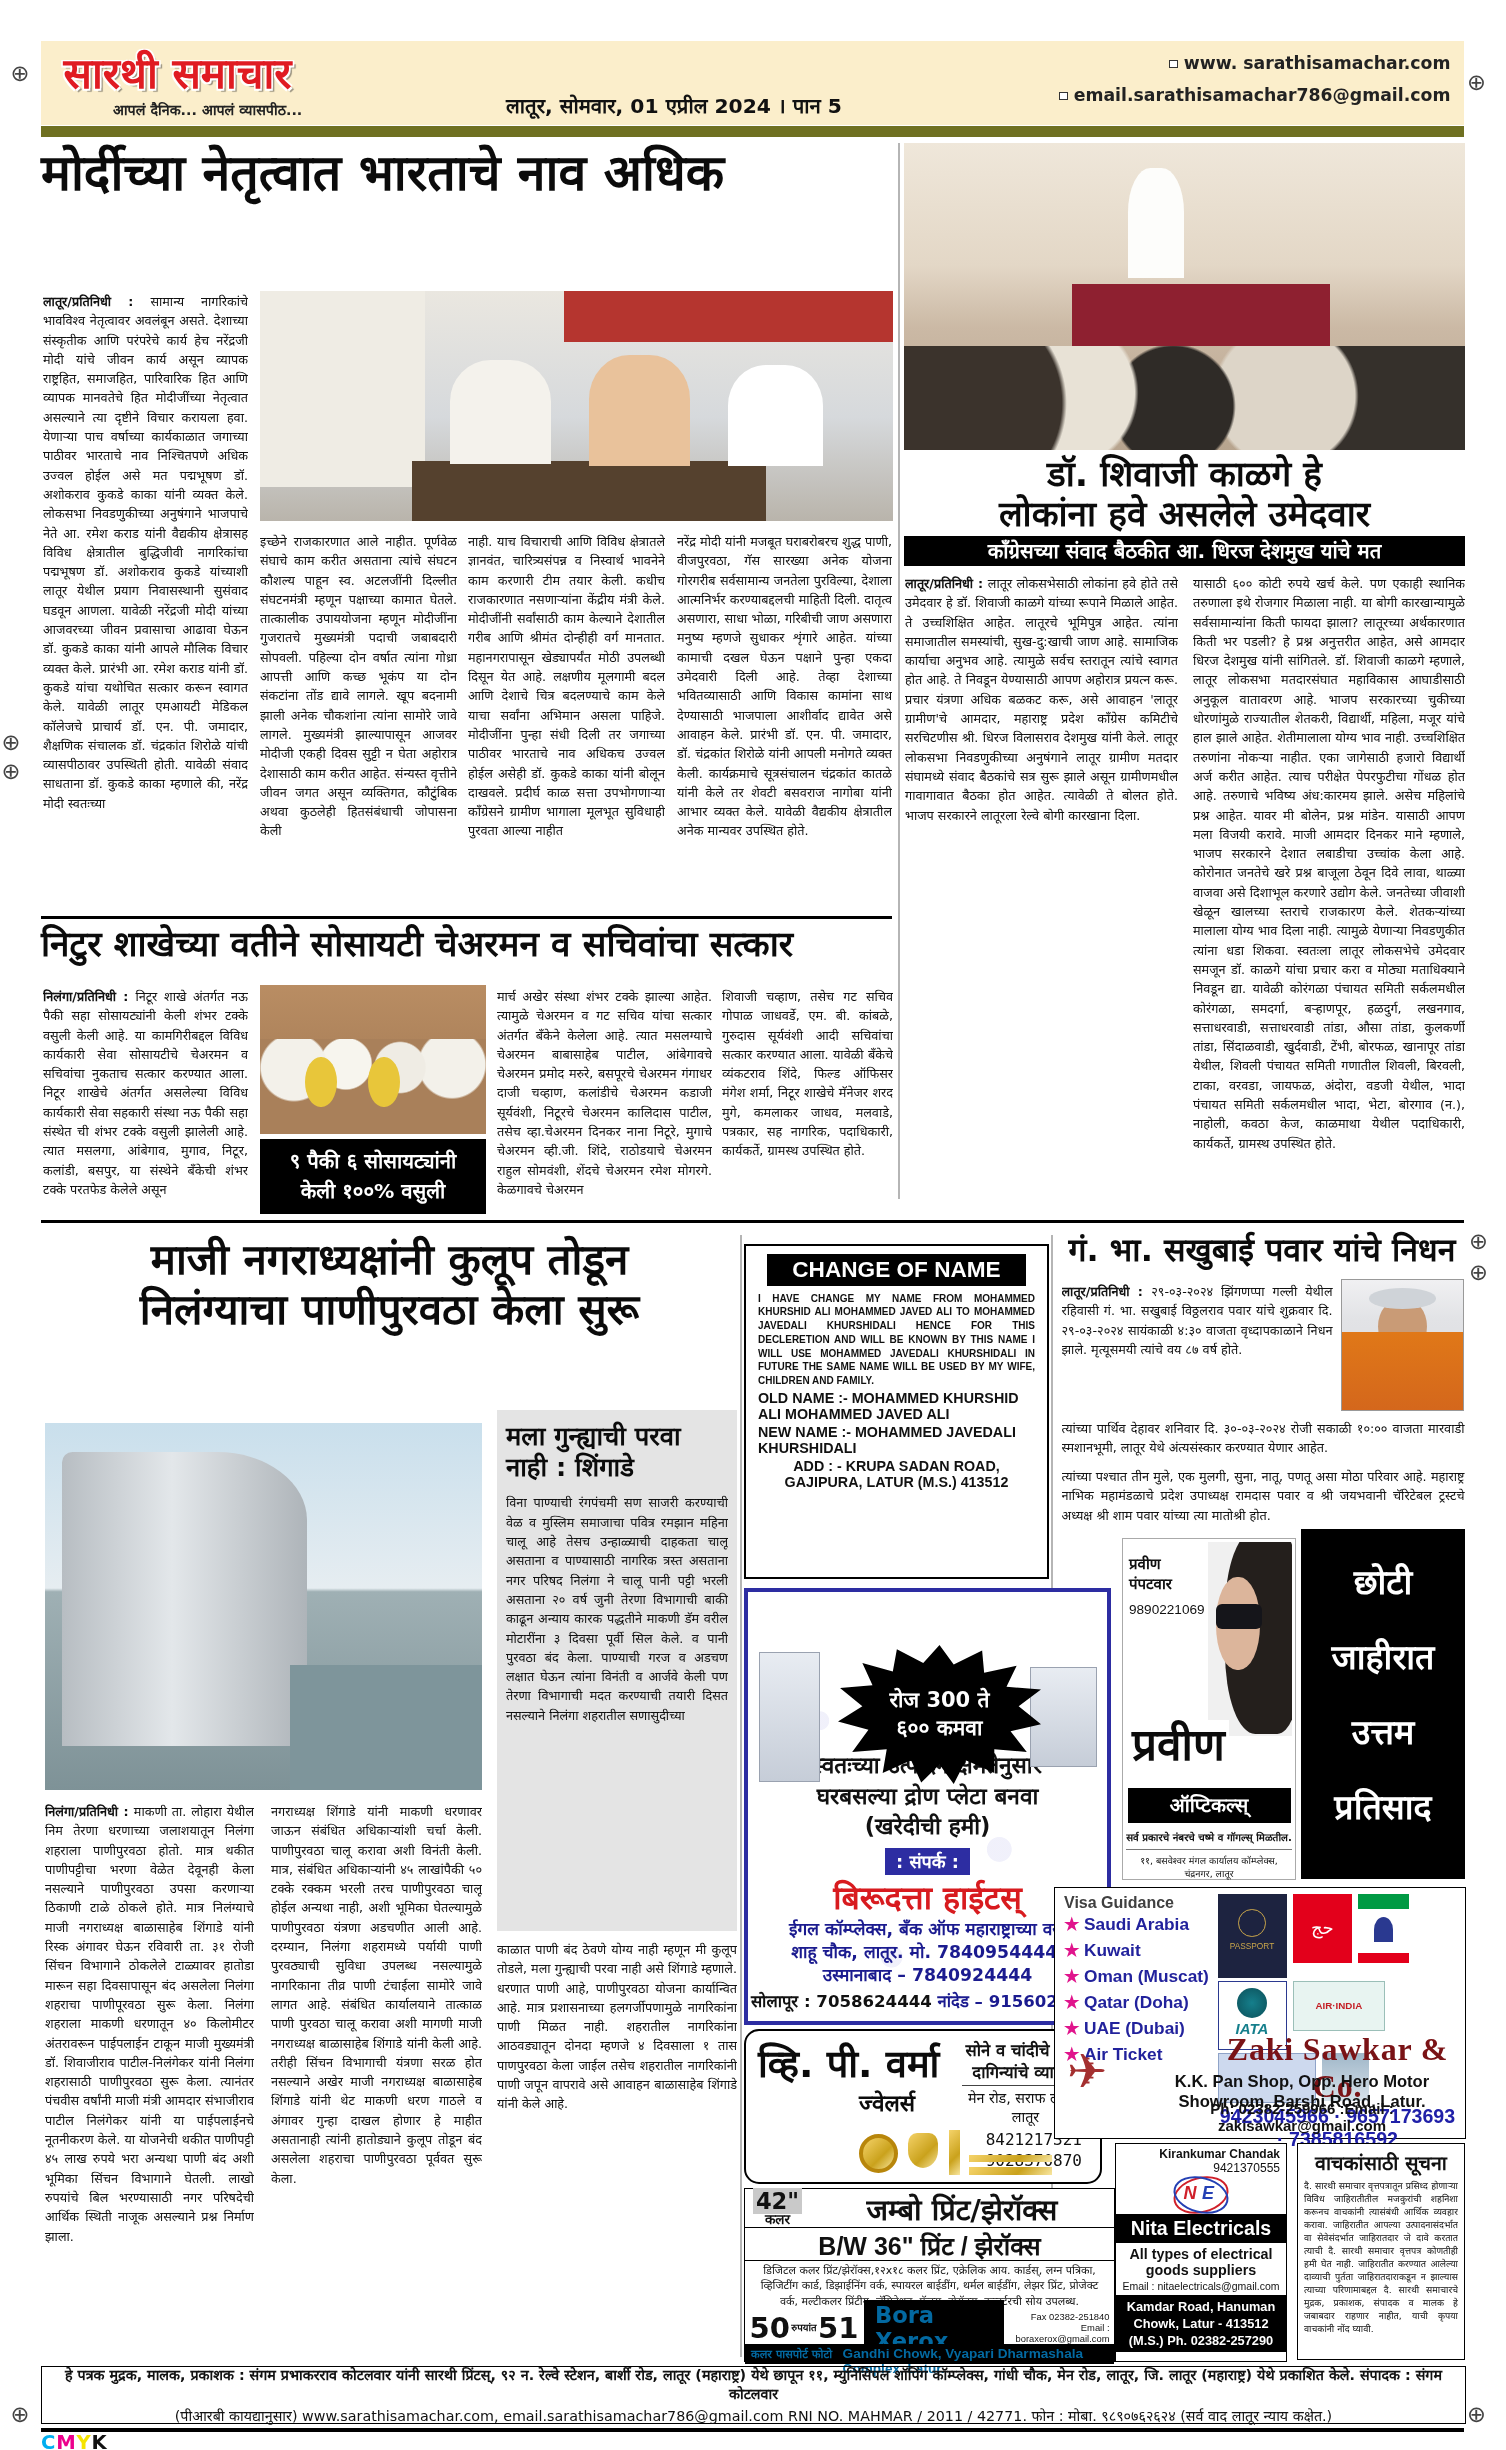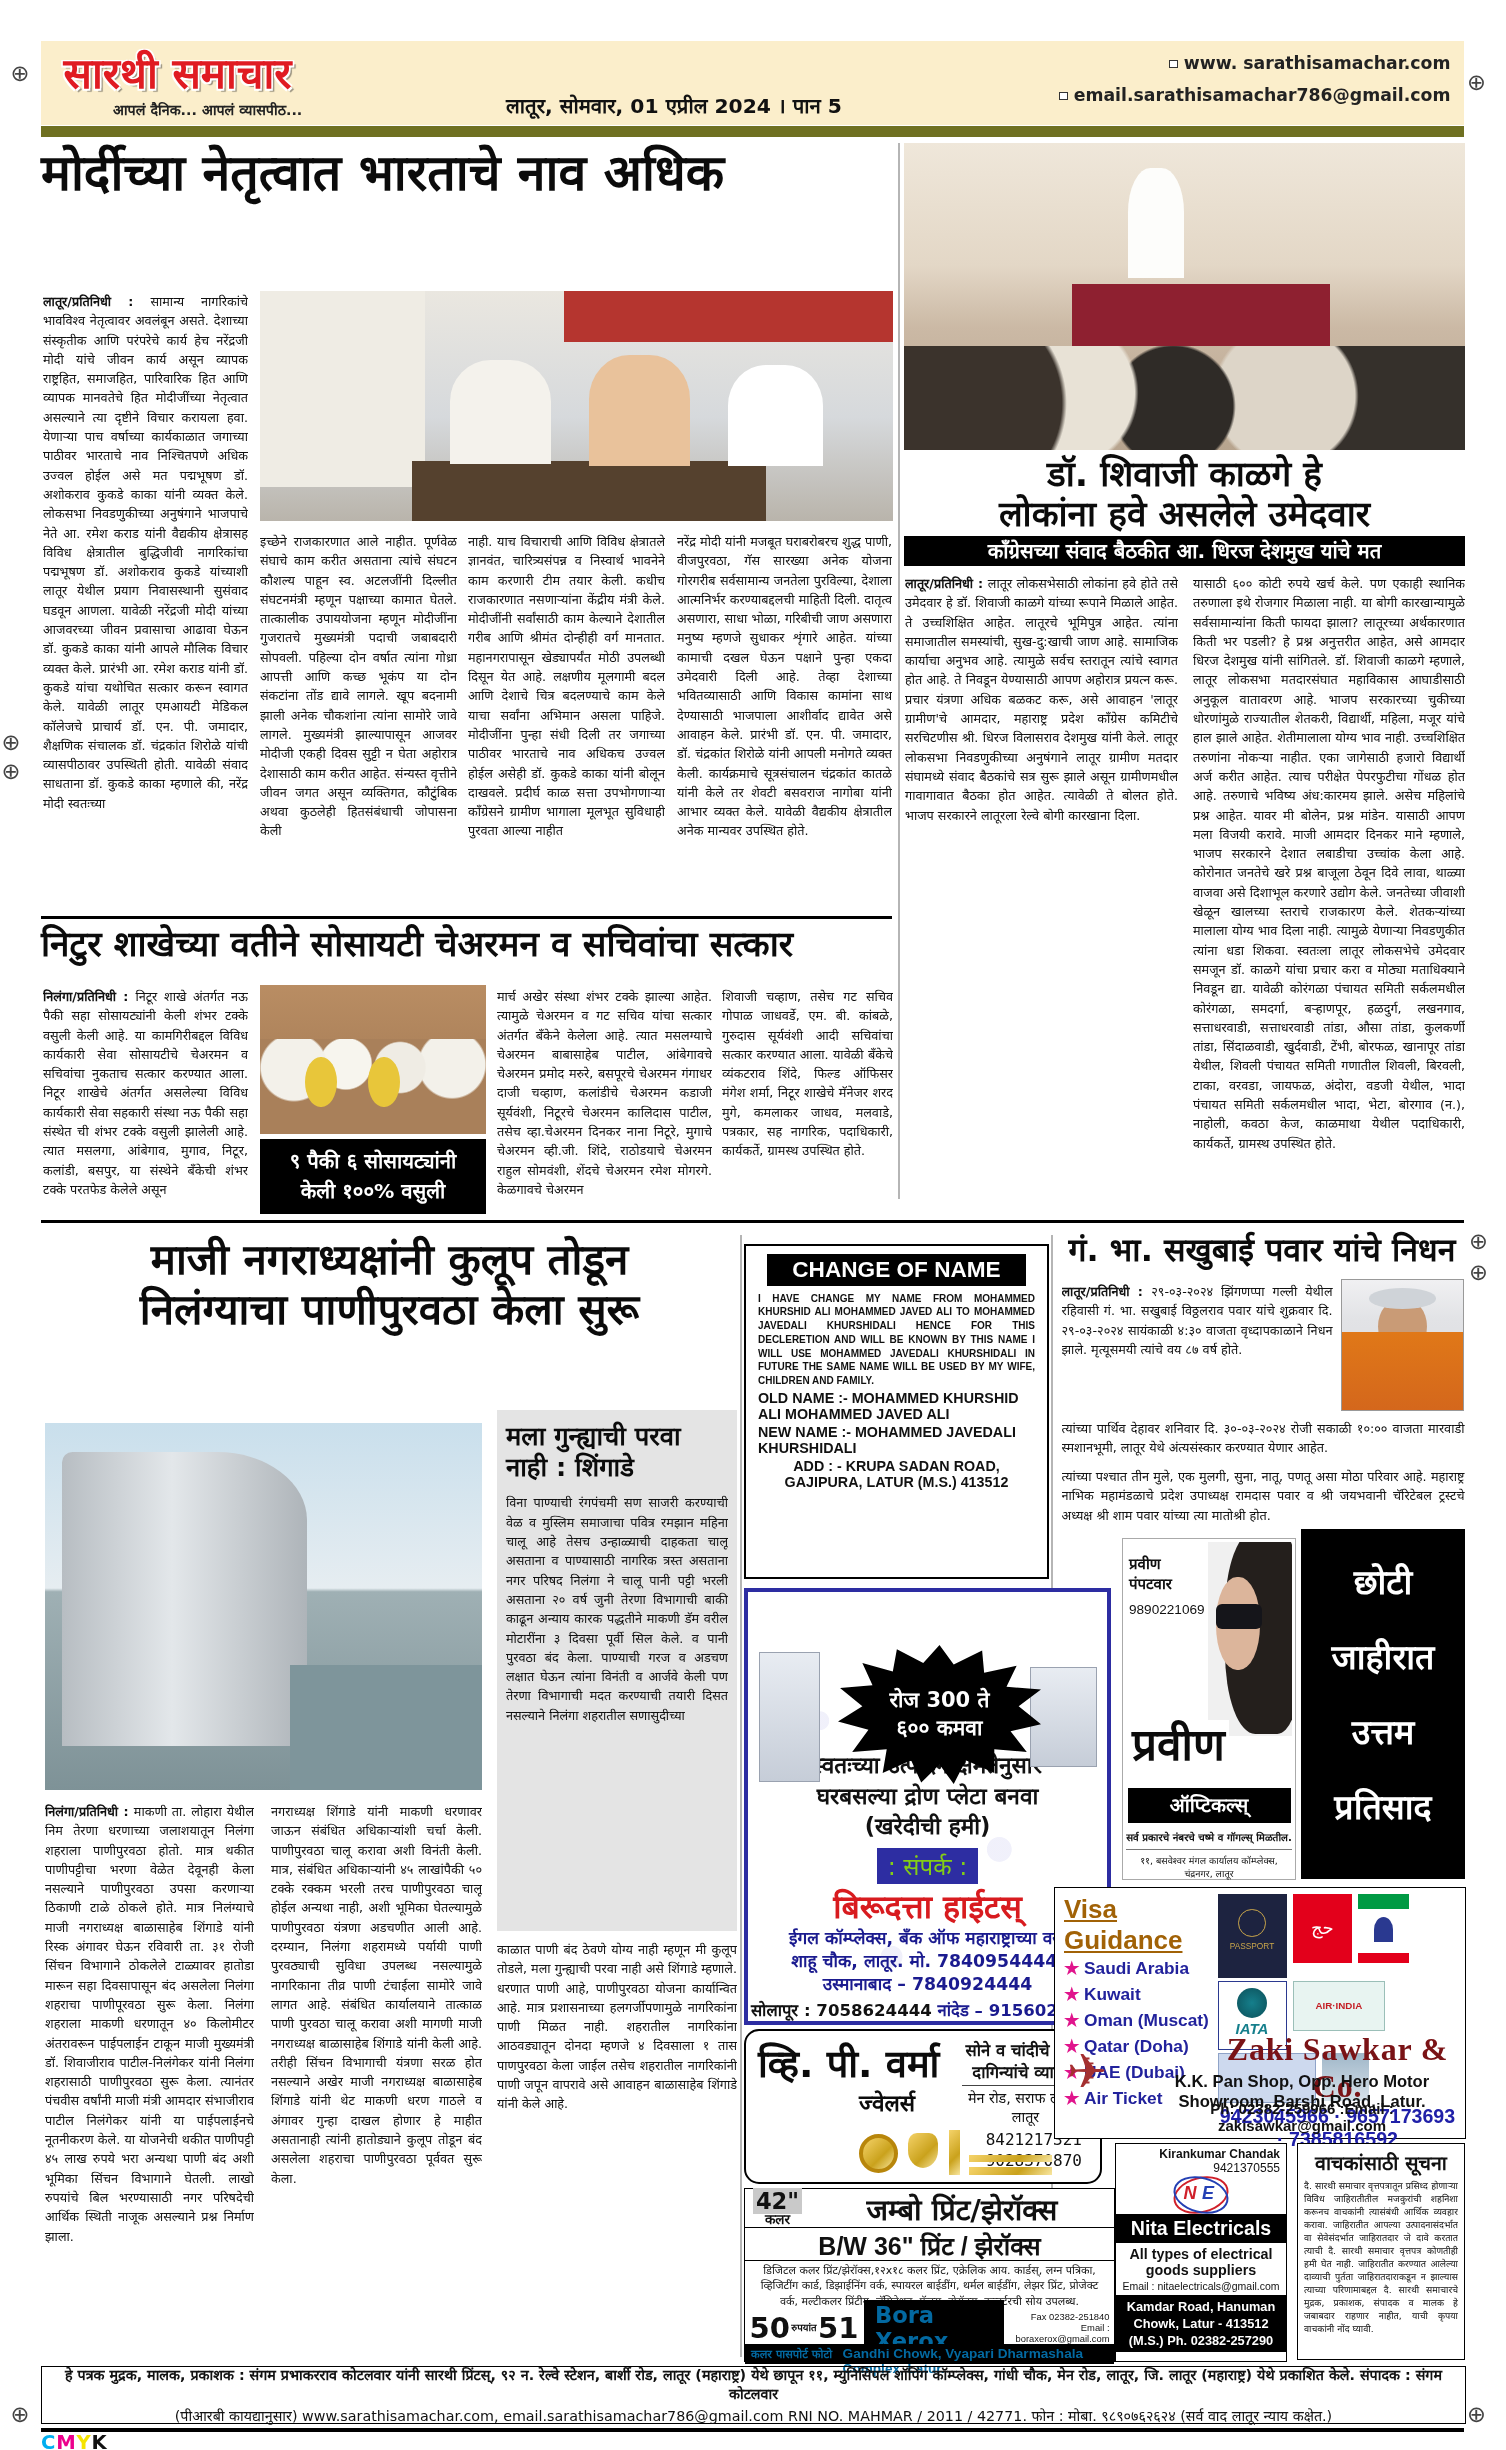--- a/index.html
+++ b/index.html
@@ -43,21 +43,21 @@
   #ghar{border:4.5px solid #2d2da2;background:
      radial-gradient(circle at 20% 30%,rgba(70,70,200,.08) 9px,transparent 9.8px),
      radial-gradient(circle at 70% 60%,rgba(70,70,200,.08) 12px,transparent 12.8px),
      radial-gradient(circle at 40% 85%,rgba(70,70,200,.08) 10.5px,transparent 11.3px),#fff;}
   #ghar-title{font-size:35px;font-weight:bold;color:#2d2da2;text-align:center;margin-top:4.5px;}
   #star{position:absolute;left:90px;top:53px;width:203px;height:139px;background:#000;color:#fff;
      display:flex;flex-direction:column;align-items:center;justify-content:center;font-weight:bold;font-size:21px;line-height:1.3;
      clip-path:polygon(50% 0%,57% 14%,71% 4%,72% 20%,88% 15%,83% 30%,100% 32%,89% 44%,100% 57%,85% 62%,93% 77%,77% 75%,77% 92%,63% 83%,57% 100%,50% 86%,41% 99%,36% 83%,22% 92%,24% 75%,7% 77%,15% 61%,0% 55%,12% 44%,1% 31%,17% 29%,12% 13%,27% 19%,29% 3%,42% 13%);}
   .machine{position:absolute;background:linear-gradient(180deg,#e8ecf2,#c6cdd8);border:1.5px solid #9aa2b0;}
   .ghar-mid{font-size:22.6px;font-weight:bold;text-align:center;line-height:1.35;}
-  #ghar-contact{display:inline-block;background:#2d2da2;color:#84cc16;font-size:24px;font-weight:normal;padding:1.5px 10.5px;}
+  #ghar-contact{display:inline-block;background:#2d2da2;color:#ffffff;font-size:18px;font-weight:bold;padding:1.5px 10.5px;}
   #ghar-brand{font-size:32px;font-weight:bold;color:#d81b1f;text-align:center;}
   .ghar-addr{font-size:17.3px;font-weight:bold;color:#1b1b8f;text-align:center;line-height:1.35;}
   
   #pravin{border:1.5px solid #aaa;background:#fff;}
   #choti{background:#000;color:#fff;text-align:center;}
   #choti div{font-size:34px;font-weight:bold;margin-top:29px;}
   
   #zaki{border:1.5px solid #000;background:#fff;font-family:"Liberation Sans",sans-serif;}
   .visa-item{font-size:17.3px;font-weight:bold;color:#22229c;line-height:1.5;}
   .visa-star{color:#e0148c;margin-right:4.5px;}
@@ -297,21 +297,21 @@
 
   <div id="choti" class="abs" style="left:1301px;top:1529px;width:164px;height:350px">
     <div>छोटी</div>
     <div>जाहीरात</div>
     <div>उत्तम</div>
     <div>प्रतिसाद</div>
   </div>
 
   <div id="zaki" class="abs" style="left:1054px;top:1887px;width:410px;height:250px">
     <div class="abs" style="left:9px;top:6px;width:151px">
-      <div style="font-size:26px;font-weight:bold;color:#a16207;text-decoration:underline">Visa Guidance</div>
+      <div style="font-size:16px;font-weight:bold;color:#404040;">Visa Guidance</div>
       <div class="visa-item"><span class="visa-star">★</span><span>Saudi Arabia</span></div>
       <div class="visa-item"><span class="visa-star">★</span><span>Kuwait</span></div>
       <div class="visa-item"><span class="visa-star">★</span><span>Oman (Muscat)</span></div>
       <div class="visa-item"><span class="visa-star">★</span><span>Qatar (Doha)</span></div>
       <div class="visa-item"><span class="visa-star">★</span><span>UAE (Dubai)</span></div>
       <div class="visa-item"><span class="visa-star">★</span><span>Air Ticket</span></div>
     </div>
     <span class="abs" style="left:12px;bottom:39px;font-size:48px;color:#a43030">✈</span>
     <div class="abs" style="left:161px;top:4.5px;right:4.5px">
       <div class="logo-box" style="width:69px;height:84px;background:#1d2340;color:#caa64b;font-size:8.3px;padding-top:10.5px;box-sizing:border-box">

